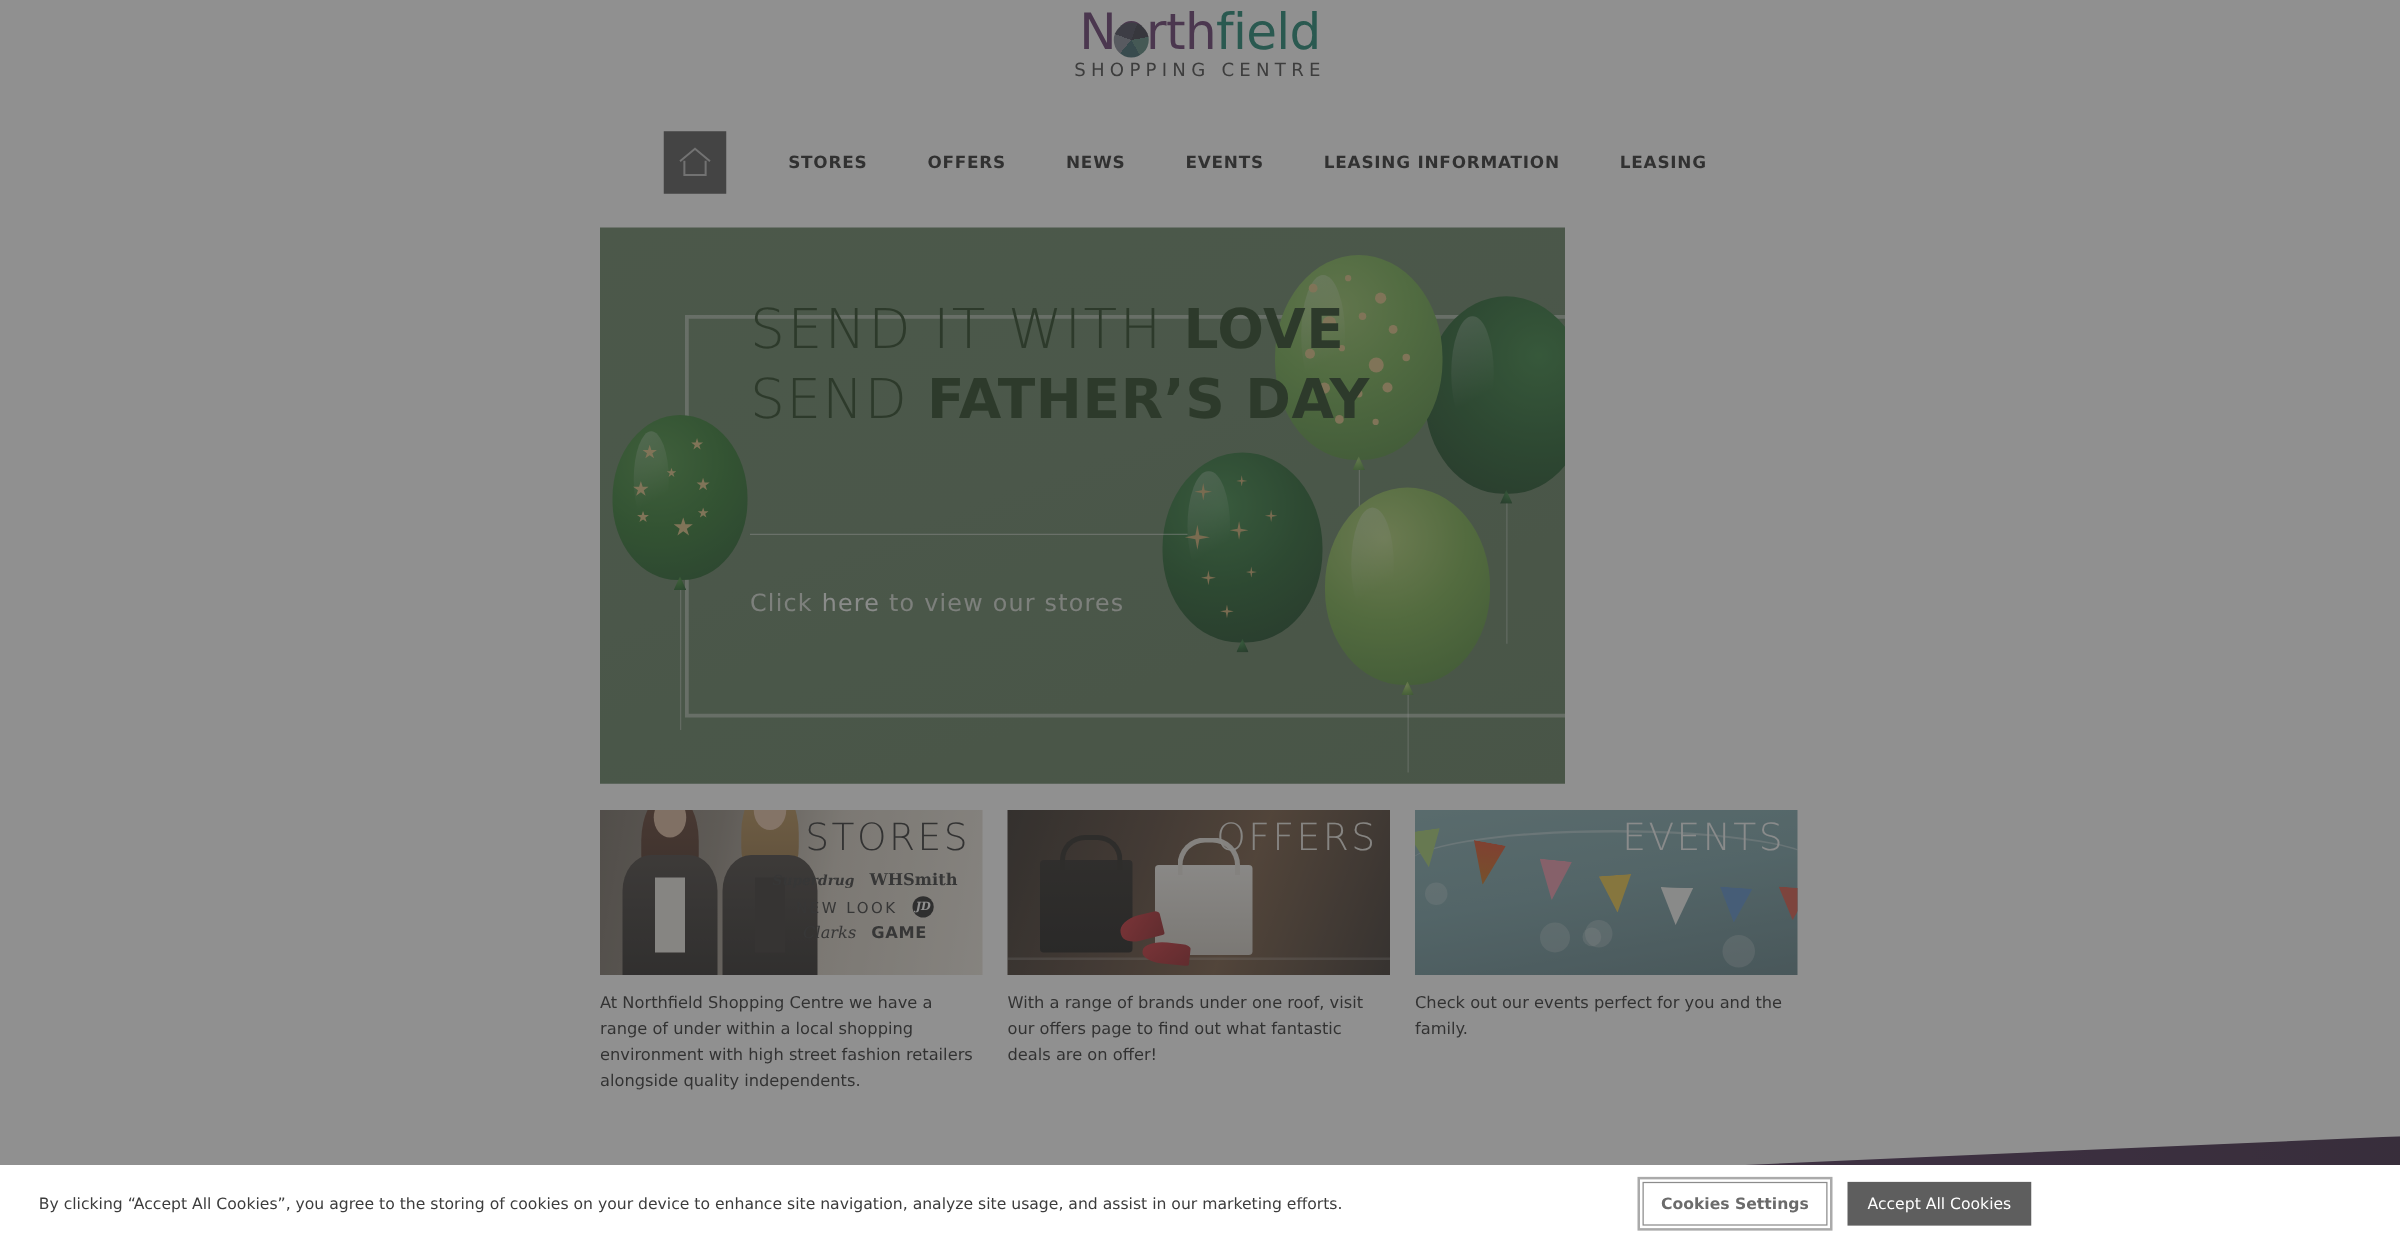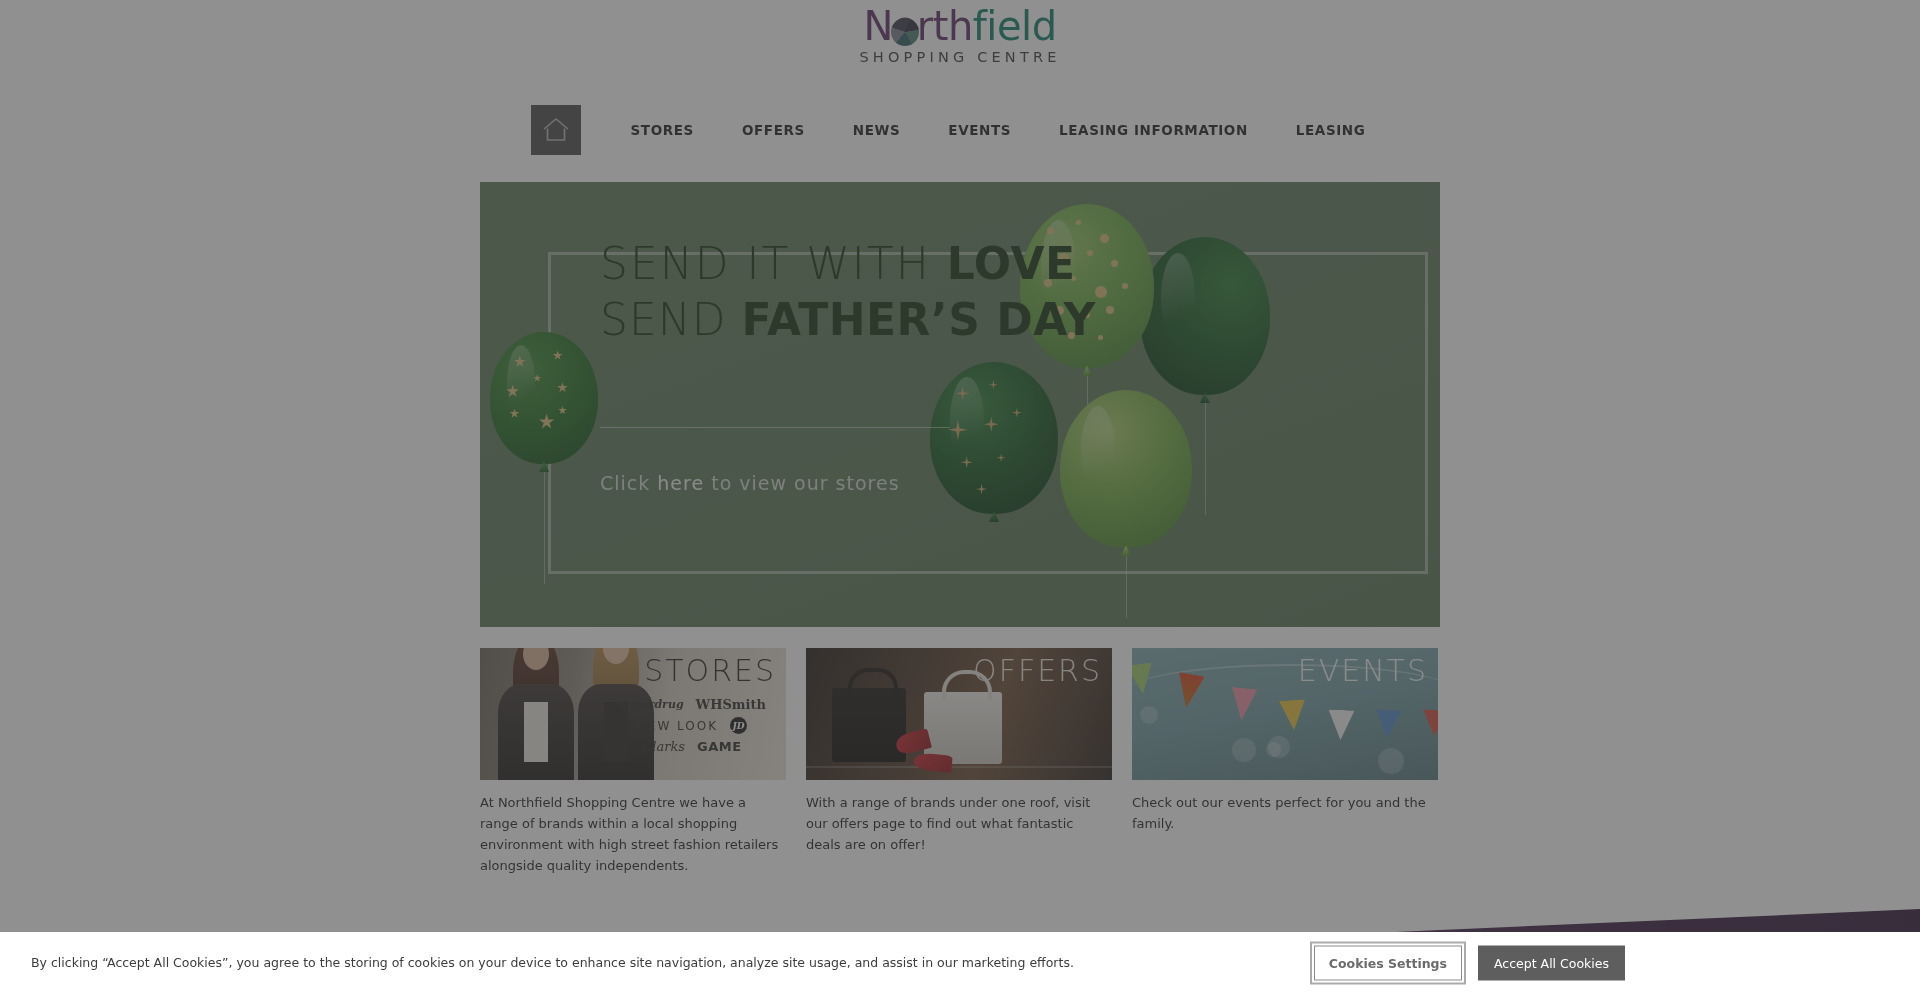--- a/index.html
+++ b/index.html
@@ -85,21 +85,21 @@
     color: #1d1d1d;
     padding: 0 24px;
     white-space: nowrap;
     cursor: pointer;
   }
 
   
   .hero {
     position: absolute;
     left: 480px; top: 182px;
-    width: 960px; height: 445px;
+    width: 772px; height: 445px;
     background: linear-gradient(160deg,#5d7a5a 0%, #5b7858 45%, #567452 100%);
     overflow: hidden;
   }
   .hero-frame {
     position: absolute;
     left: 68px; top: 70px;
     width: 880px; height: 322px;
     border: 3px solid rgba(255,255,255,0.42);
   }
   .hero-copy {
@@ -553,21 +553,21 @@
             <div class="brow">
               <span class="b-newlook">NEW LOOK</span>
               <span class="b-jd">JD</span>
             </div>
             <div class="brow">
               <span class="b-clarks">Clarks</span>
               <span class="b-game">GAME</span>
             </div>
           </div>
         </div>
-        <div class="card-desc">At Northfield Shopping Centre we have a range of brands within a local shopping environment with high street fashion retailers alongside quality independents.</div>
+        <div class="card-desc">At Northfield Shopping Centre we have a range of under within a local shopping environment with high street fashion retailers alongside quality independents.</div>
       </div>
 
       <div class="card">
         <div class="card-img img-offers">
           <div class="table-line"></div>
           <div class="bag-black"></div>
           <div class="bag-white"></div>
           <div class="heel heel-a"></div>
           <div class="heel heel-b"></div>
           <div class="card-title" style="color:#e8e4de;">OFFERS</div>

